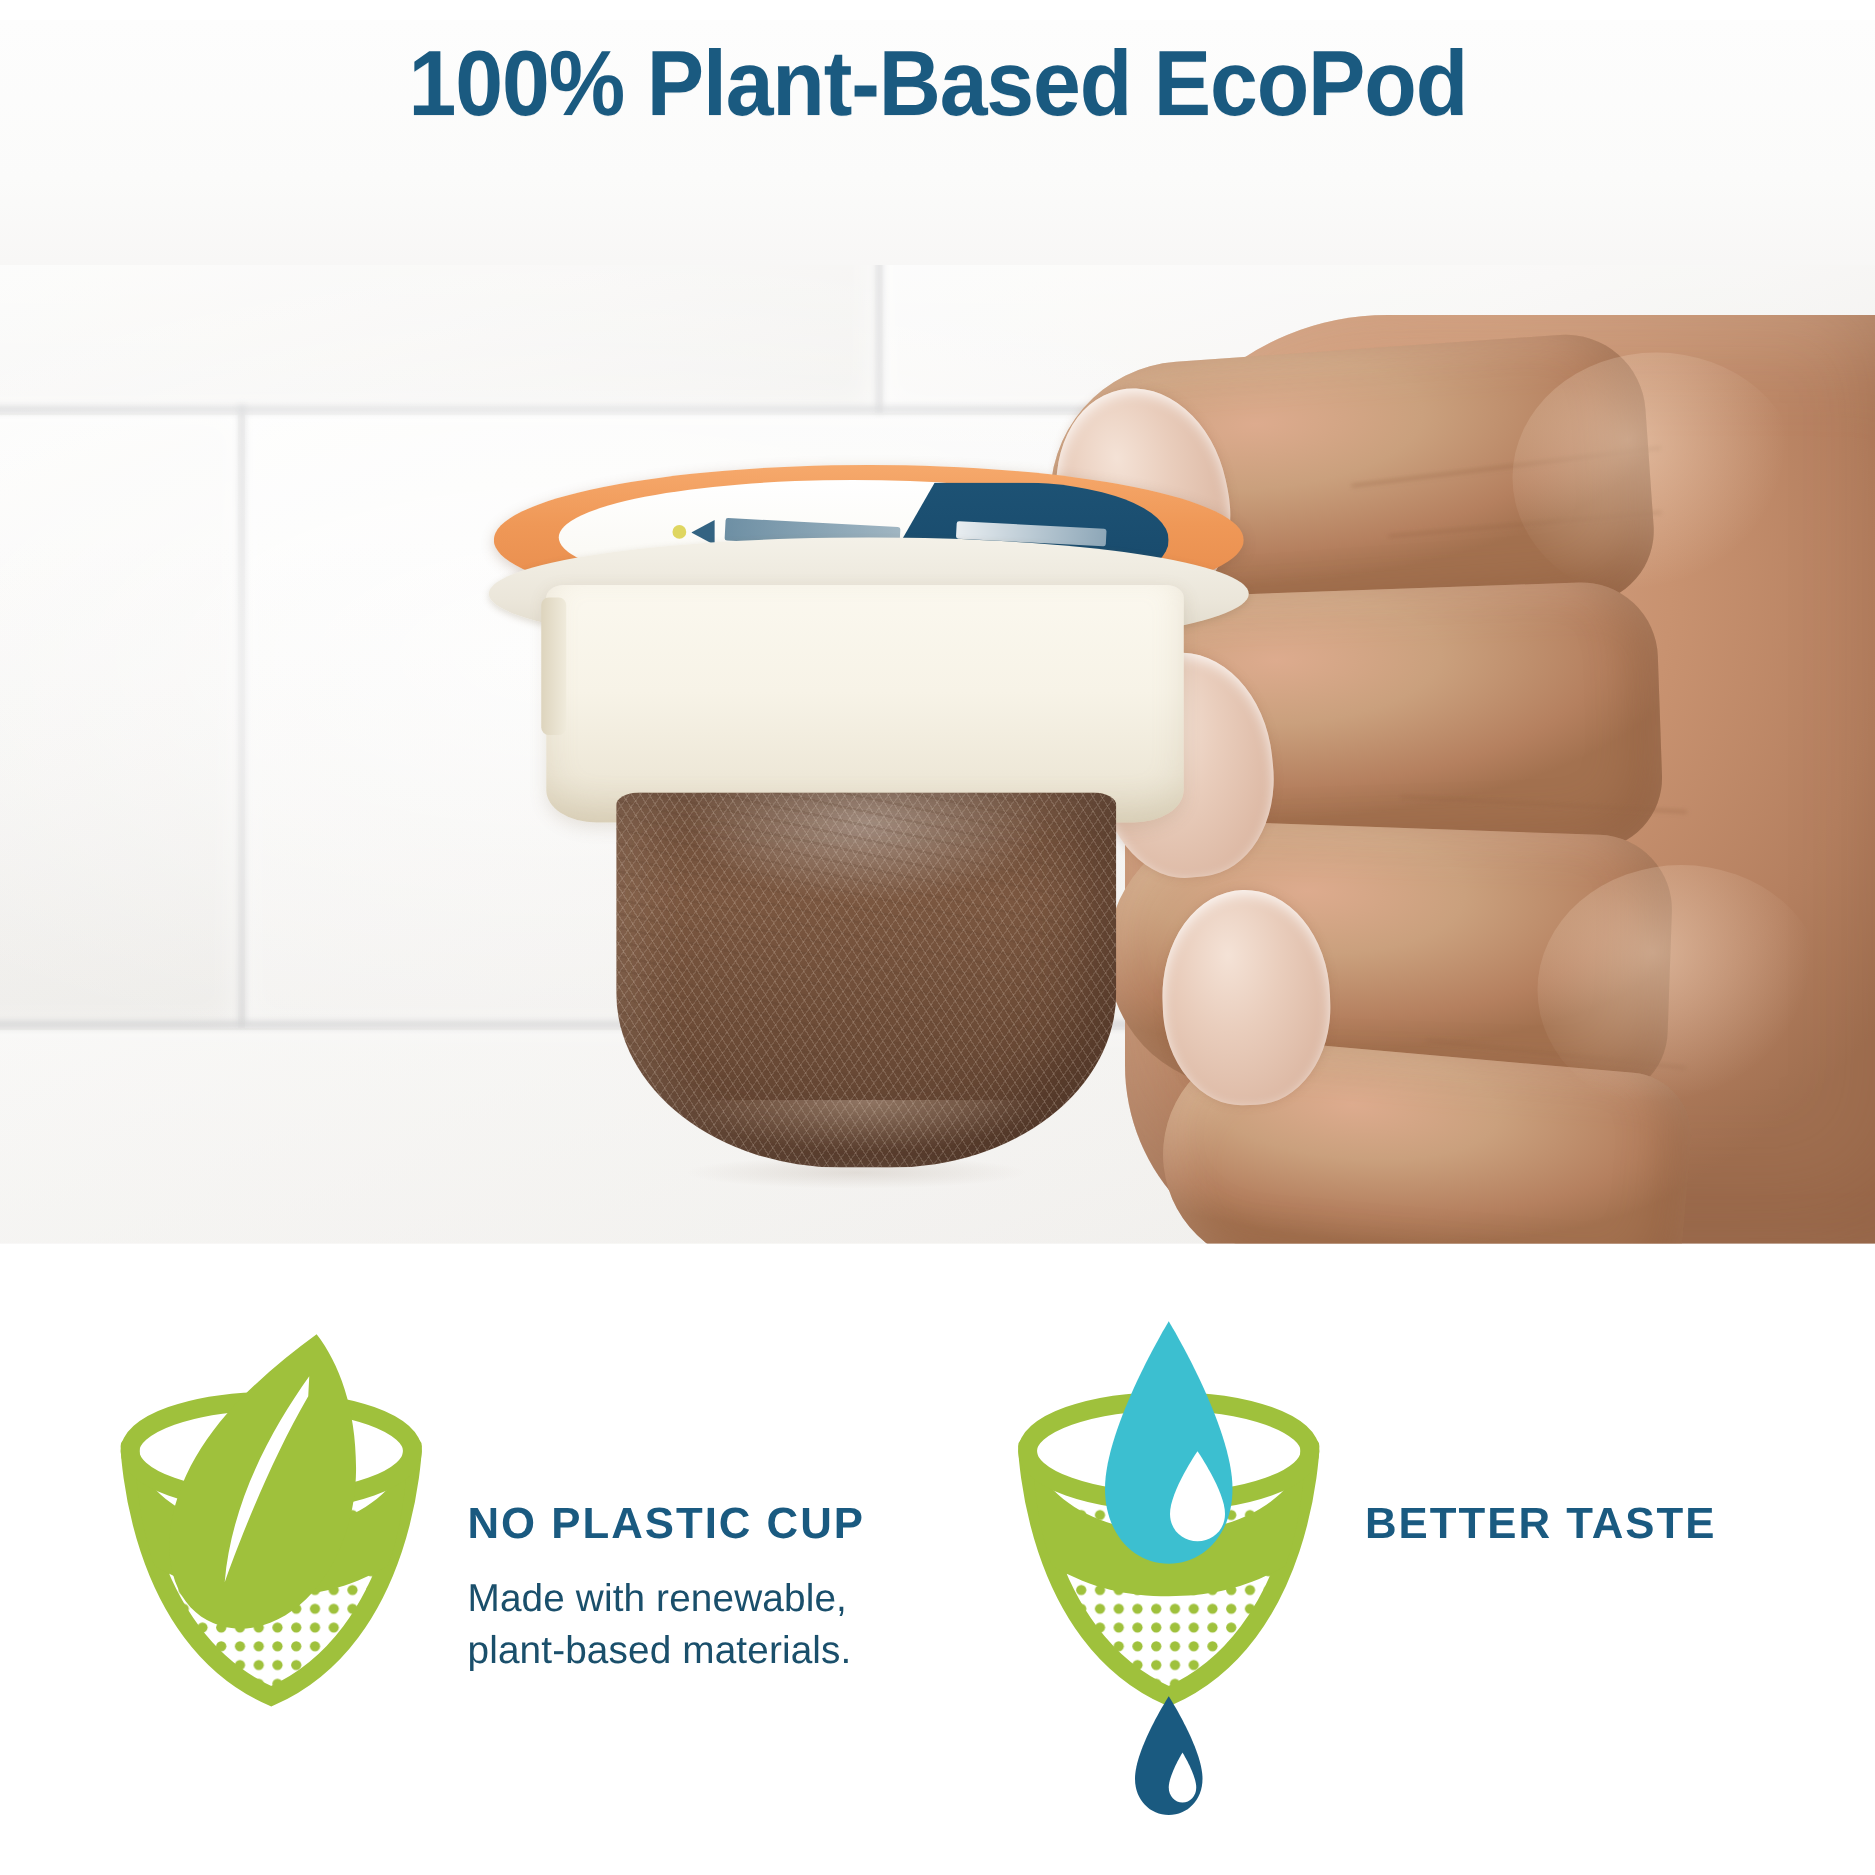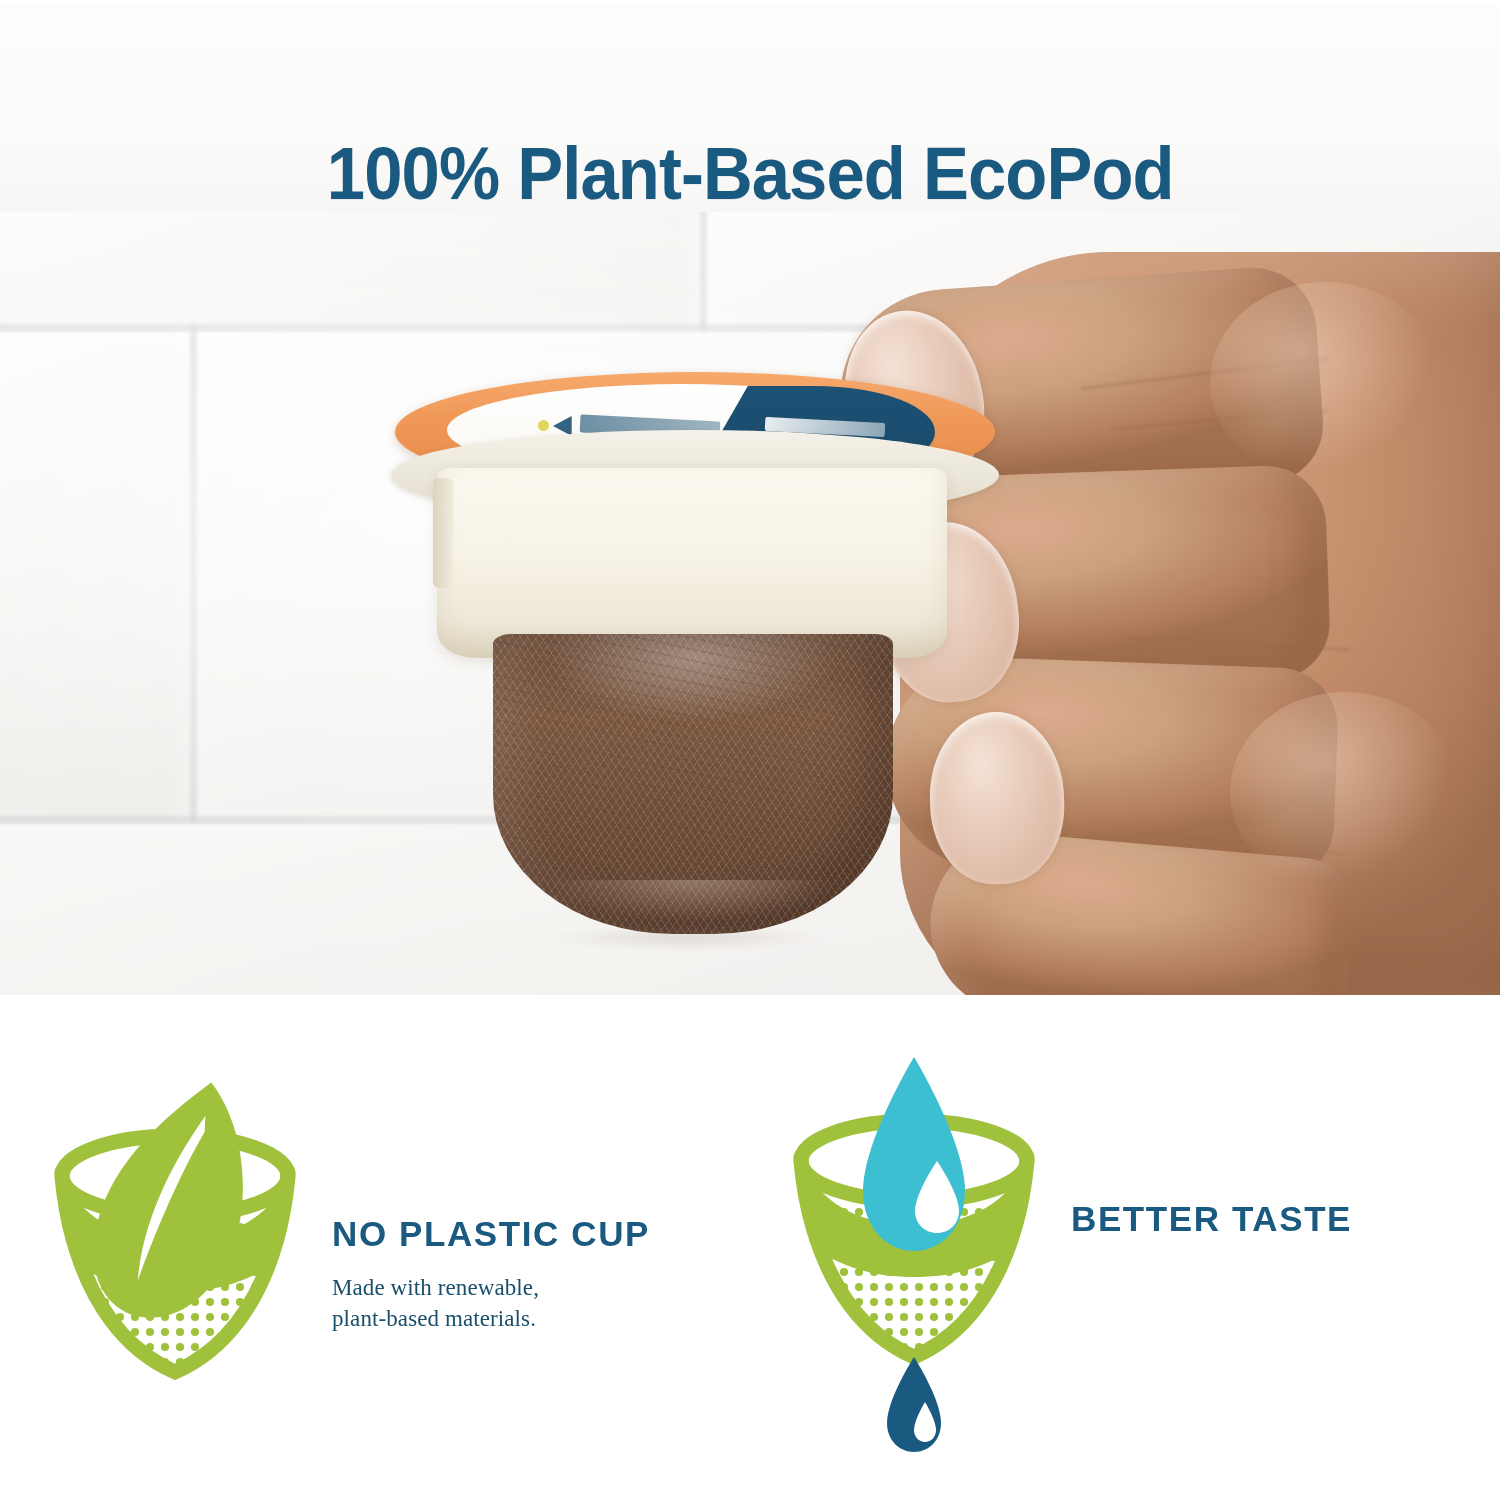--- a/index.html
+++ b/index.html
@@ -6,23 +6,23 @@
   * { margin:0; padding:0; box-sizing:border-box; }
   html,body{ background:#ffffff; }
   body{
     width:1500px; height:1500px;
     font-family:"Liberation Sans", sans-serif;
     overflow:hidden; position:relative;
   }
 
   
   .header{
-    position:absolute; left:0; top:4px; width:1500px; height:212px;
+    position:absolute; left:0; top:16px; width:1500px; height:212px;
     background:linear-gradient(180deg,#fdfdfd 0%,#fbfbfa 60%,#f7f6f5 100%);
-    display:flex; align-items:flex-end; justify-content:center;
+    display:flex; align-items:flex-start; justify-content:center;
   }
   .headline{
     font-size:74px;
     font-weight:bold;
     letter-spacing:-1px;
     color:#1a5a80;
     transform:scaleX(0.93);
     transform-origin:center;
     white-space:nowrap;
     text-shadow:0 1px 0 rgba(0,0,0,0.05);
@@ -201,32 +201,32 @@
   
   .features{
     position:absolute; left:0; top:995px; width:1500px; height:505px;
     background:#ffffff;
     display:flex;
   }
   .feature{
     flex:1; display:flex; align-items:flex-start;
     padding-top:62px;
   }
-  .feature.left{ padding-left:40px;margin-top:15px; }
+  .feature.left{ padding-left:82px; }
   .feature.right{ padding-left:18px; }
   .icon-wrap{ position:relative; width:270px; height:400px; flex:0 0 270px; }
   .ftext{ padding-top:144px; padding-left:22px; }
   .fhead{
     font-size:35px; font-weight:bold; letter-spacing:1.6px;
     color:#1a5a80; white-space:nowrap; line-height:1;
   }
   .fbody{
     margin-top:22px;
-    font-size:23px; line-height:1.33; color:#1a4f6b;
-    letter-spacing:0.1px; white-space:pre-line;font-family:Liberation Serif, serif;
+    font-size:31px; line-height:1.33; color:#1a4f6b;
+    letter-spacing:0.1px; white-space:pre-line;
   }
 
   svg{ display:block; overflow:visible; }
 </style>
 </head>
 <body>
 
 <div class="header">
   <div class="headline">100% Plant-Based EcoPod</div>
 </div>

